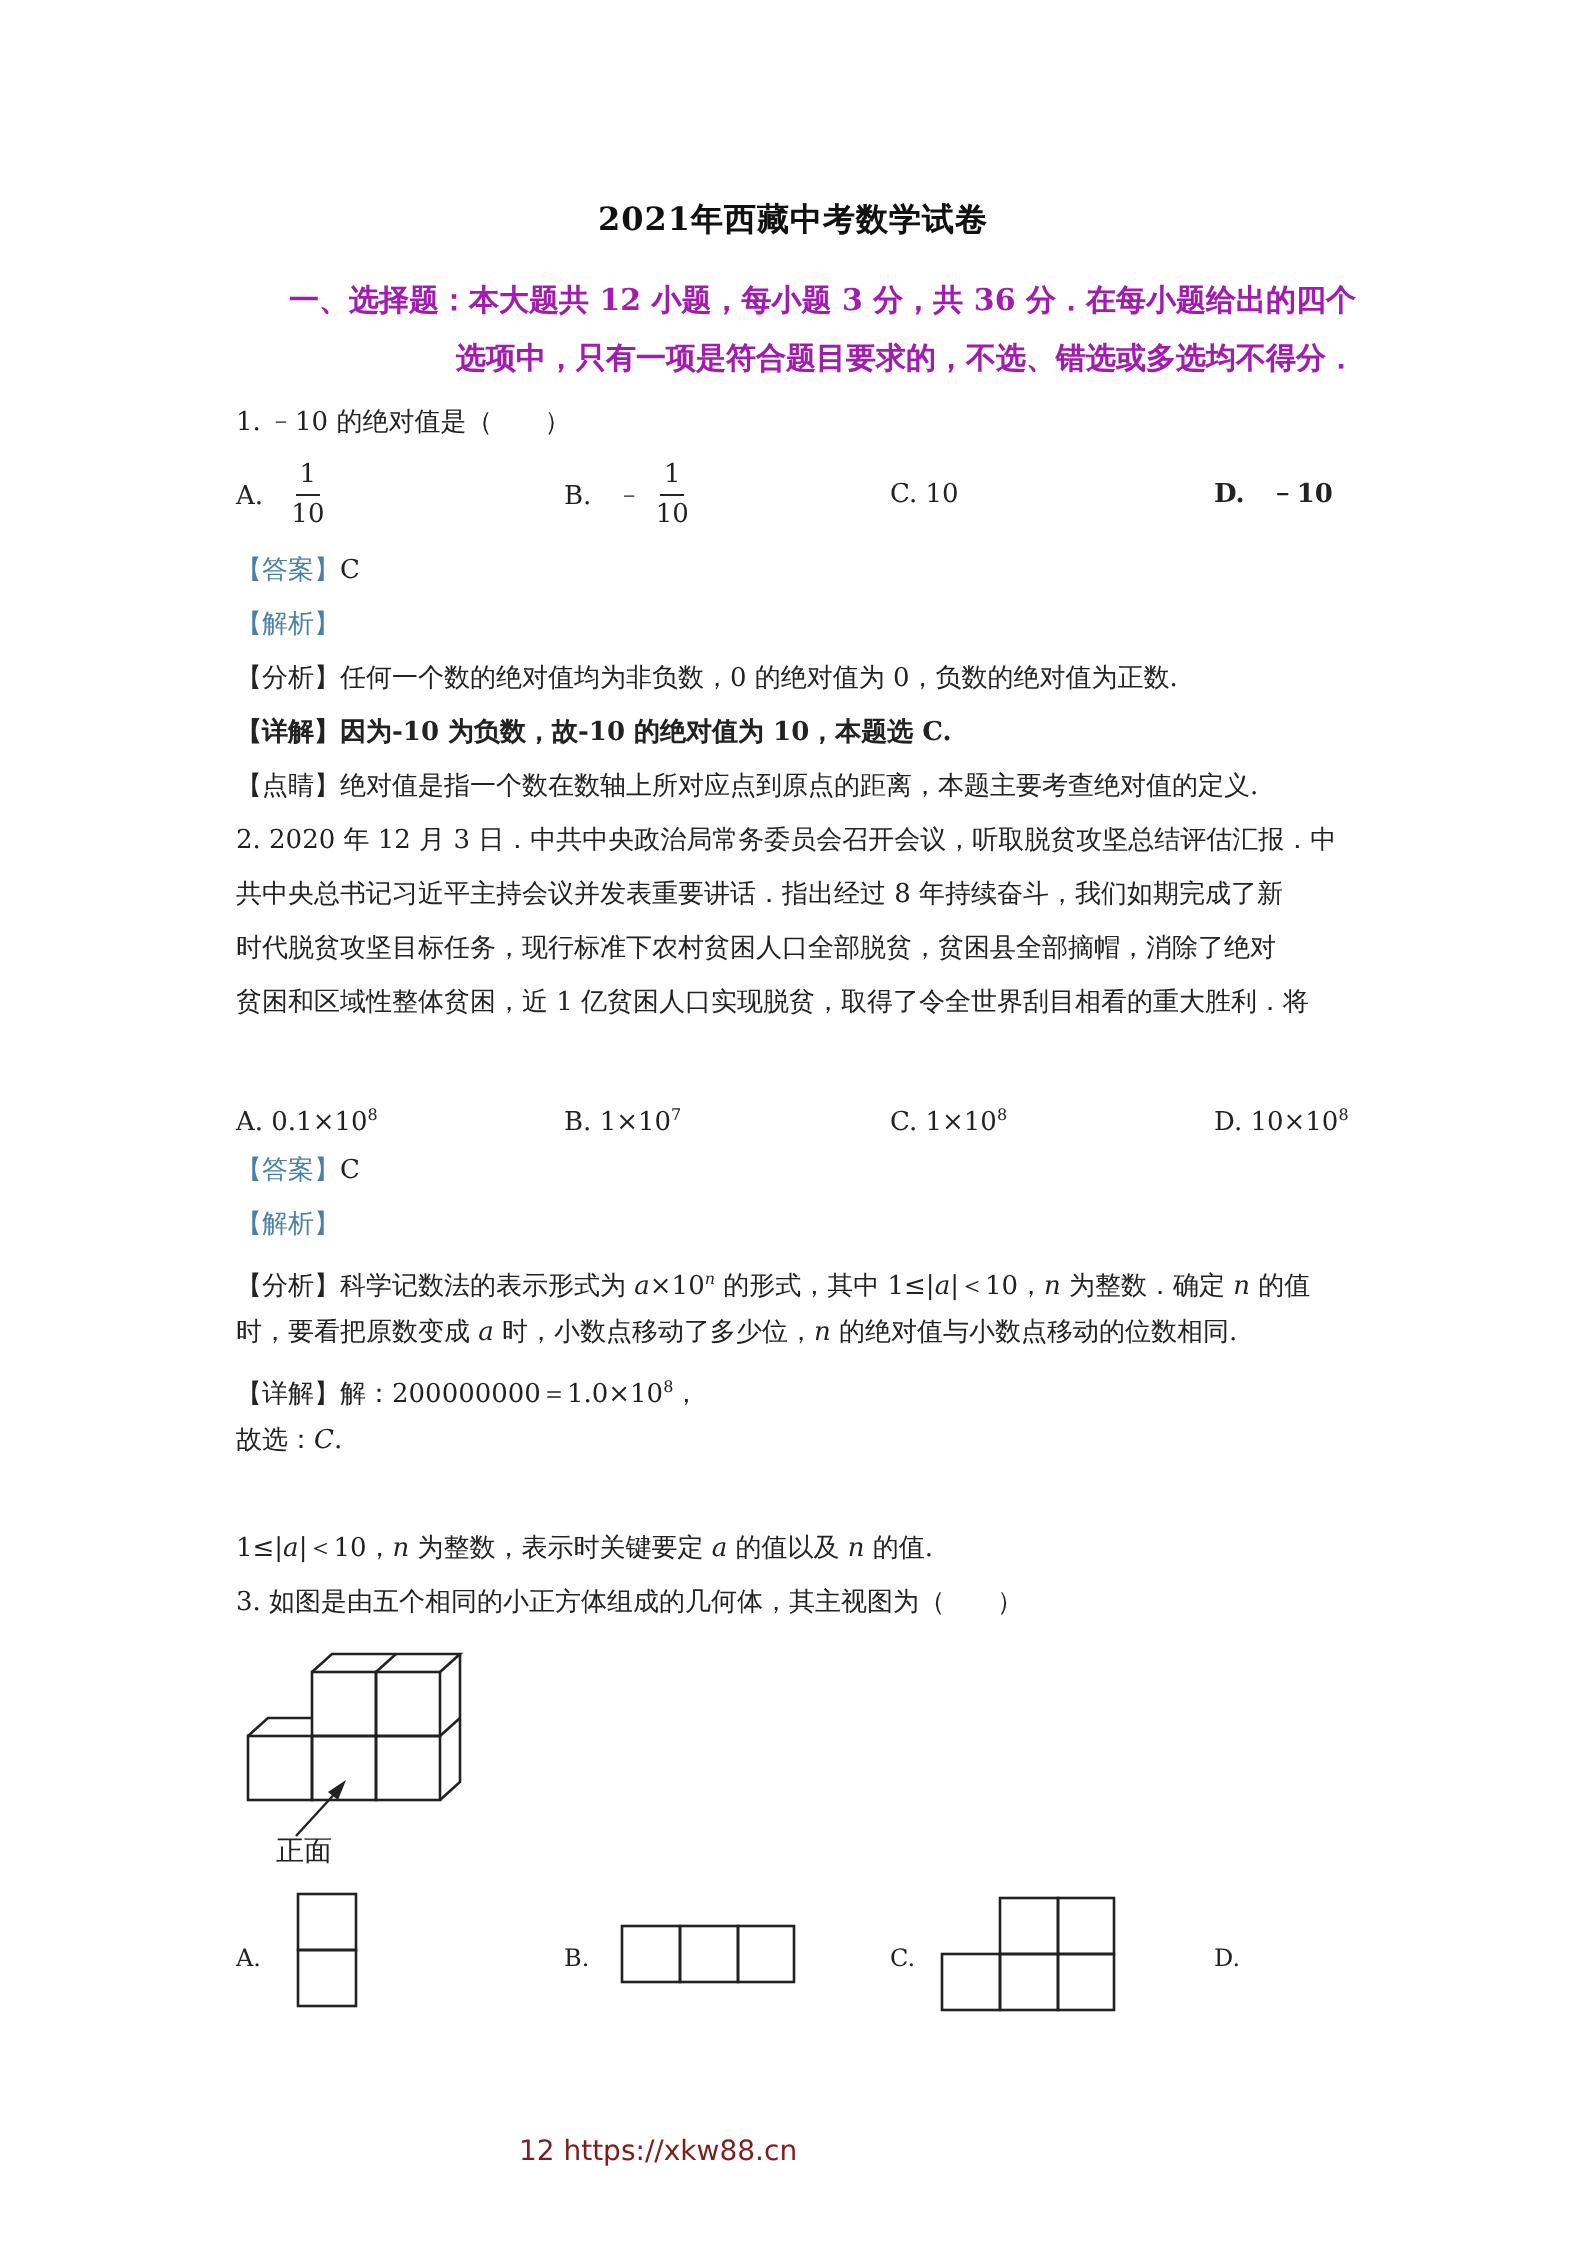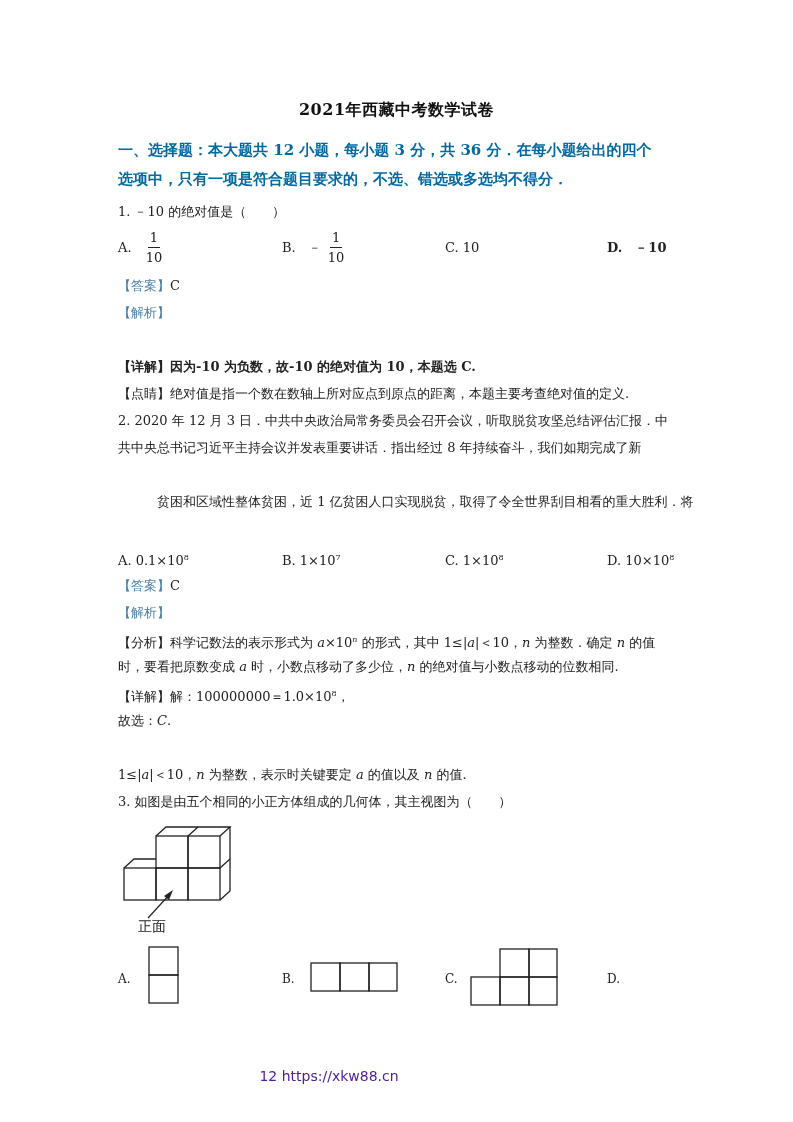--- a/index.html
+++ b/index.html
@@ -2,33 +2,33 @@
 <html><head>
 <meta charset="utf-8">
 <style>
   html, body { margin: 0; padding: 0; background: #ffffff; }
   body { width: 793px; height: 1122px; position: relative; overflow: hidden;
          font-family: "DejaVu Serif", "Liberation Serif", serif; color: #222; }
   .page { position: absolute; left: 0; top: 0; width: 793px; height: 1122px; }
   .title { position: absolute; top: 100px; left: 0; width: 793px; text-align: center;
            font-size: 16px; font-weight: bold; color: #111; letter-spacing: 0.5px; }
   .section-head { position: absolute; left: 118px; width: 560px; font-size: 15px;
-                  font-weight: bold; color: #0369a1; line-height: 28px; }
+                  font-weight: bold; color: #a21caf; line-height: 28px; text-align: right; }
   .line { position: absolute; left: 118px; font-size: 13px; line-height: 18px; white-space: nowrap; color: #222; }
   .blue { color: #4a7fa8; }
   .opt { position: absolute; font-size: 13px; line-height: 18px; white-space: nowrap; }
   .frac { display: inline-flex; flex-direction: column; align-items: center; vertical-align: middle;
           margin-left: 10px; font-size: 13px; }
   .frac .num { padding: 0 2px; border-bottom: 1px solid #222; line-height: 18px; }
   .frac .den { line-height: 20px; }
   sup { font-size: 8px; vertical-align: 5px; }
   i { font-style: italic; }
   .fig { position: absolute; }
   .footer { position: absolute; top: 1068px; left: 0; width: 658px; text-align: center;
-            font-family: "DejaVu Sans", "Liberation Sans", sans-serif; font-size: 14px; color: #4c1d95; }
+            font-family: "DejaVu Sans", "Liberation Sans", sans-serif; font-size: 14px; color: #7f1d1d; }
 </style>
 </head>
 <body>
 
 <div class="page">
 
   <div class="title">2021年西藏中考数学试卷</div>
 
   <div class="section-head" style="top:136px;">一、选择题：本大题共 12 小题，每小题 3 分，共 36 分．在每小题给出的四个</div>
   <div class="section-head" style="top:165px;">选项中，只有一项是符合题目要求的，不选、错选或多选均不得分．</div>
@@ -49,30 +49,34 @@
       <span class="den">10</span>
     </span>
   </div>
   <div class="opt" style="left:445px; top:239px;">C. 10</div>
   <div class="opt" style="left:607px; top:239px;font-weight:bold;">D.　﹣10</div>
 
   <div class="line" style="top:277px;">
     <span class="blue">【答案】</span><span>C</span>
   </div>
   <div class="line blue" style="top:304px;">【解析】</div>
+  <div class="line" style="top:331px;">
+    <span>【分析】</span><span>任何一个数的绝对值均为非负数，0 的绝对值为 0，负数的绝对值为正数.</span>
+  </div>
   <div class="line" style="top:358px;font-weight:bold;">
     <span>【详解】</span><span>因为-10 为负数，故-10 的绝对值为 10，本题选 C.</span>
   </div>
   <div class="line" style="top:385px;">
     <span>【点睛】</span><span>绝对值是指一个数在数轴上所对应点到原点的距离，本题主要考查绝对值的定义.</span>
   </div>
 
   <div class="line" style="top:412px;">2. 2020 年 12 月 3 日．中共中央政治局常务委员会召开会议，听取脱贫攻坚总结评估汇报．中</div>
   <div class="line" style="top:439px;">共中央总书记习近平主持会议并发表重要讲话．指出经过 8 年持续奋斗，我们如期完成了新</div>
-  <div class="line" style="top:493px;margin-left:39px;">贫困和区域性整体贫困，近 1 亿贫困人口实现脱贫，取得了令全世界刮目相看的重大胜利．将</div>
+  <div class="line" style="top:466px;">时代脱贫攻坚目标任务，现行标准下农村贫困人口全部脱贫，贫困县全部摘帽，消除了绝对</div>
+  <div class="line" style="top:493px;">贫困和区域性整体贫困，近 1 亿贫困人口实现脱贫，取得了令全世界刮目相看的重大胜利．将</div>
 
   <div class="opt" style="left:118px; top:549px;">
     <span>A. 0.1×10</span><sup>8</sup>
   </div>
   <div class="opt" style="left:282px; top:549px;">
     <span>B. 1×10</span><sup>7</sup>
   </div>
   <div class="opt" style="left:445px; top:549px;">
     <span>C. 1×10</span><sup>8</sup>
   </div>
@@ -85,21 +89,21 @@
   </div>
   <div class="line blue" style="top:604px;">【解析】</div>
 
   <div class="line" style="top:631px;">
     <span>【分析】</span><span>科学记数法的表示形式为 </span><i>a</i><span>×10</span><sup><i>n</i></sup><span> 的形式，其中 1≤|</span><i>a</i><span>|＜10，</span><i>n</i><span> 为整数．确定 </span><i>n</i><span> 的值</span>
   </div>
   <div class="line" style="top:658px;">
     <span>时，要看把原数变成 </span><i>a</i><span> 时，小数点移动了多少位，</span><i>n</i><span> 的绝对值与小数点移动的位数相同.</span>
   </div>
   <div class="line" style="top:685px;">
-    <span>【详解】</span><span>解：100000000＝1.0×10</span><sup>8</sup><span>，</span>
+    <span>【详解】</span><span>解：200000000＝1.0×10</span><sup>8</sup><span>，</span>
   </div>
   <div class="line" style="top:712px;">
     <span>故选：</span><i>C</i><span>.</span>
   </div>
   <div class="line" style="top:766px;">
     <span>1≤|</span><i>a</i><span>|＜10，</span><i>n</i><span> 为整数，表示时关键要定 </span><i>a</i><span> 的值以及 </span><i>n</i><span> 的值.</span>
   </div>
 
   <div class="line" style="top:793px;">3. 如图是由五个相同的小正方体组成的几何体，其主视图为（　　）</div>
 

